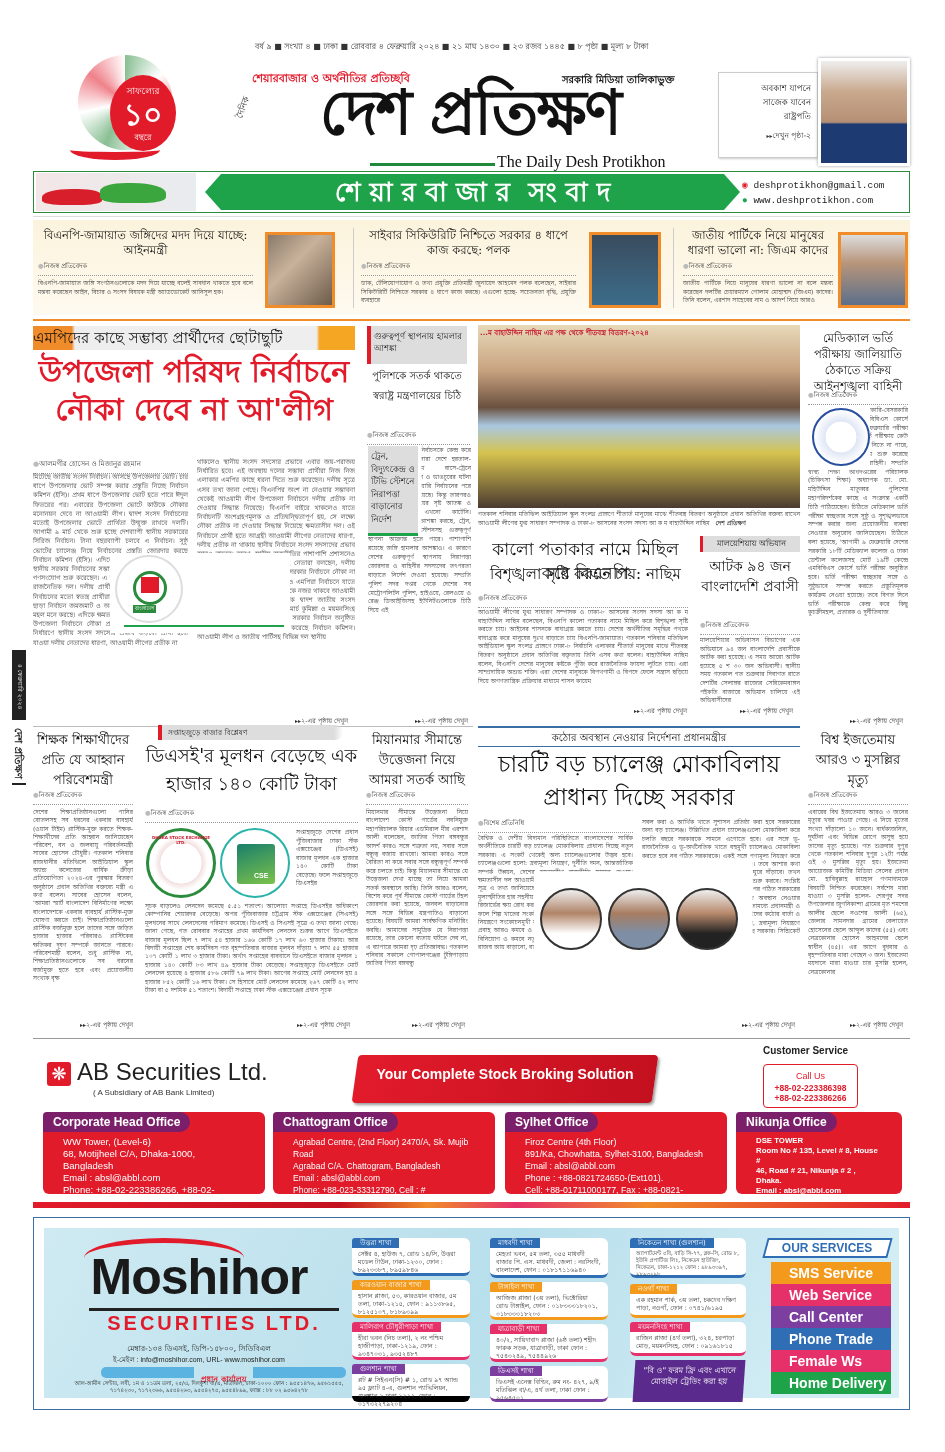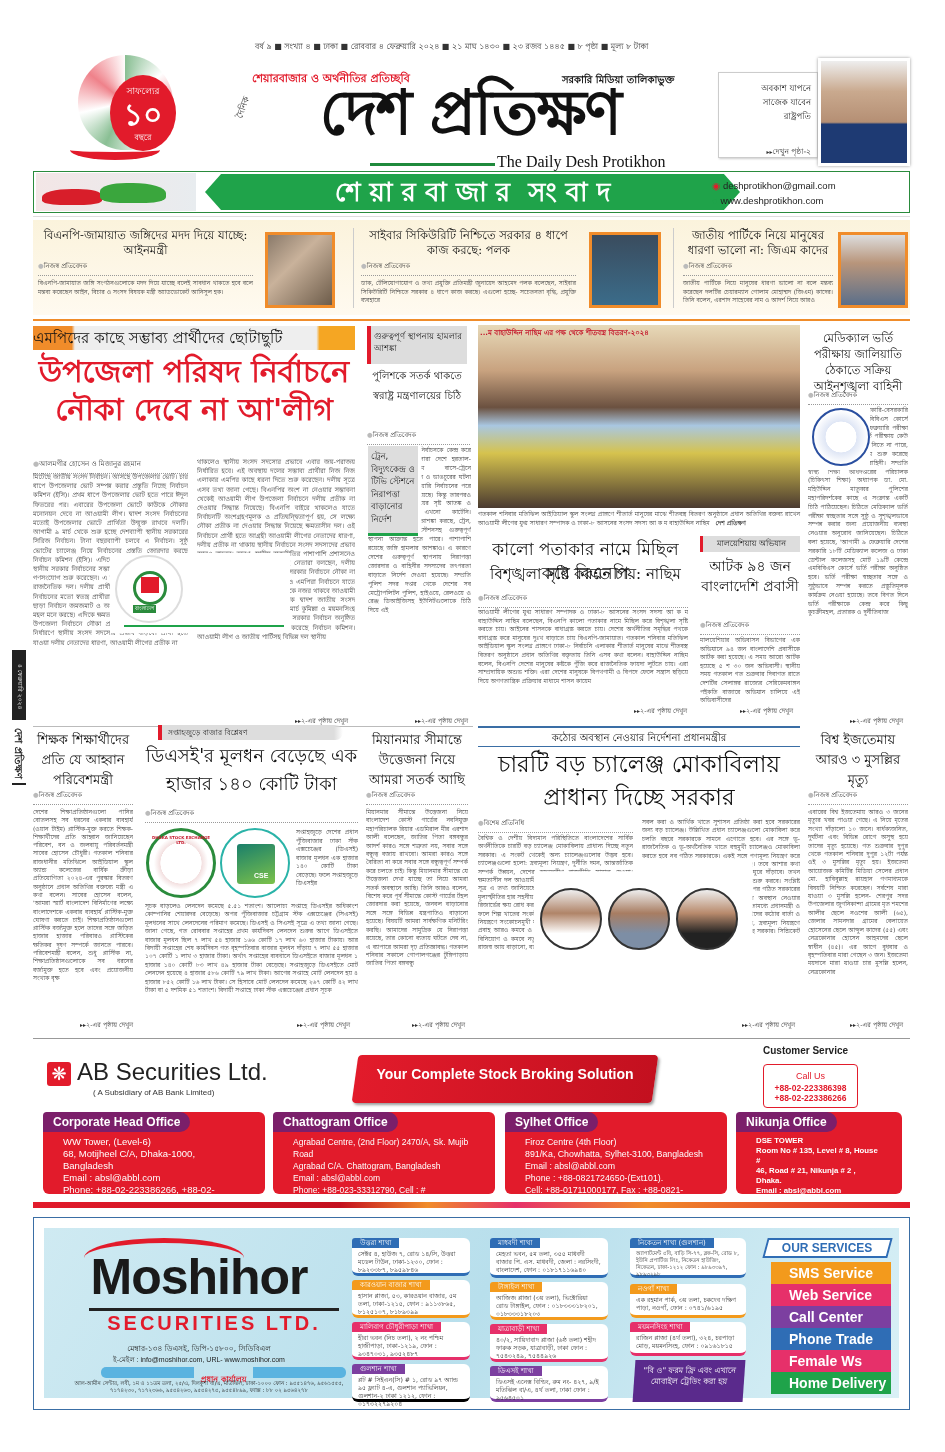--- a/index.html
+++ b/index.html
@@ -40,33 +40,33 @@
   <div class="abs" style="left:562px;top:72px;font-size:10px;color:#111;font-weight:bold">সরকারি মিডিয়া তালিকাভুক্ত</div>
   <div class="abs" style="left:232px;top:100px;font-size:9px;transform:rotate(-70deg);color:#333">দৈনিক</div>
   <div class="abs hl" style="left:240px;top:70px;width:460px;font-size:62px;font-weight:bold;line-height:86px;letter-spacing:-2px">দেশ প্রতিক্ষণ</div>
   <div class="abs" style="left:370px;top:163px;width:125px;height:3px;background:#1f8a3c"></div>
   <div class="abs" style="left:497px;top:153px;font-family:'Liberation Serif',serif;font-size:16px;color:#111">The Daily Desh Protikhon</div>
 
   <div class="abs" style="left:718px;top:72px;width:100px;height:86px;border:1px solid #ccc;box-shadow:1px 1px 2px #ccc;font-size:8.5px;text-align:right;padding:8px 6px;line-height:14px">
     <div>অবকাশ যাপনে</div>
     <div>সাজেক যাবেন</div>
     <div>রাষ্ট্রপতি</div>
-    <div class="more" style="margin-top:22px;font-size:7.5px">দেখুন পৃষ্ঠা-২</div>
+    <div class="more" style="margin-top:6px;font-size:7.5px">দেখুন পৃষ্ঠা-২</div>
   </div>
   <div class="abs photo" style="left:818px;top:58px;width:92px;height:108px;border:3px solid #fff;box-shadow:0 0 3px #999;background:linear-gradient(180deg,#eee 0%,#c9a98e 30%,#b58f74 60%,#1e3a73 62%,#1e3a73 100%)"></div>
 
   <div class="abs" style="left:33px;top:171px;width:877px;height:42px;border:1px solid #2a8b3c"></div>
   <div class="abs" style="left:36px;top:173px;width:160px;height:38px;background:linear-gradient(90deg,#f3e6e6,#e8ecef)">
     <div style="position:absolute;left:6px;top:16px;width:60px;height:16px;background:#d81e2a;border-radius:50% 40% 30% 30%"></div>
     <div style="position:absolute;left:64px;top:10px;width:66px;height:20px;background:#3aa63d;border-radius:40% 50% 30% 30%"></div>
   </div>
   <div class="abs" style="left:205px;top:174px;width:535px;height:36px;background:#1fa34a;clip-path:polygon(3% 0,97% 0,100% 50%,97% 100%,3% 100%,0 50%)">
     <div style="color:#fff;font-size:26px;font-weight:bold;text-align:center;line-height:36px;white-space:pre">শে য়া র বা জা র  সং বা দ</div>
   </div>
-  <div class="abs" style="left:712px;top:178px;font-family:Liberation Sans, sans-serif;font-size:9.5px;line-height:15px">
+  <div class="abs" style="left:742px;top:178px;font-family:Liberation Mono, monospace;font-size:9.5px;line-height:15px">
     <div><span style="color:#e21b2b">◉</span> <span>deshprotikhon@gmail.com</span></div>
     <div><span style="color:#1fa34a">●</span> <span>www.deshprotikhon.com</span></div>
   </div>
 </header>
 
 <section class="abs" style="left:33px;top:220px;width:877px;height:95px;background:linear-gradient(180deg,#fbf3dc,#fffaf0)">
   <div class="abs" style="left:0;top:-4px;width:877px;border-top:1px solid #ddd"></div>
   <article class="abs" style="left:5px;top:8px;width:215px">
     <div class="hl" style="font-size:11.5px;line-height:15px">বিএনপি-জামায়াত জঙ্গিদের মদদ দিয়ে যাচ্ছে: আইনমন্ত্রী</div>
     <div class="byline" style="font-size:6.5px;margin-top:3px">নিজস্ব প্রতিবেদক</div>
@@ -288,21 +288,21 @@
   <div style="position:absolute;left:20px;top:125px;width:290px;text-align:center;font-size:7.5px;color:#222">মেম্বার-১৩৪ ডিএসই, ডিপি-১৫৮০০, সিডিবিএল</div>
   <div style="position:absolute;left:20px;top:136px;width:290px;text-align:center;font-family:'Liberation Sans',sans-serif;font-size:7px;color:#222">ই-মেইল : info@moshihor.com, URL- www.moshihor.com</div>
   <div style="position:absolute;left:67px;top:149px;width:245px;height:11px;background:linear-gradient(90deg,#5ab3e0,#5ab3e0 38%,transparent 38%,transparent 62%,#5ab3e0 62%);border-radius:5px;text-align:center">
     <span style="color:#e21b2b;font-size:8px;font-weight:bold;line-height:11px">প্রধান কার্যালয়</span>
   </div>
   <div style="position:absolute;left:35px;top:162px;width:280px;text-align:center;font-size:5.4px;line-height:7px;color:#222">আল-আমীন সেন্টার, লবী, ১ম ও ১১তম তলা, ২৫/এ, দিলকুশা বা/এ, মতিঝিল, ঢাকা-১০০০ ফোন : ৯৫৫১৪৭৬, ৯৫৬১৫৫৫, ৭১৭৪২৩০, ৭১৭২৩৬৬, ৯৫৫৪২৬৩, ৯৫৫৪২৭৫, ৯৫৫৪৮৯৯, ফ্যাক্স : ৮৮ ০২ ৯৫৬৪২৭৮</div>
 
   <div class="branch" style="left:318px;top:20px;width:118px;height:38px;border-bottom:3px solid #2f6db5"><div class="bh" style="background:#2f6db5">উত্তরা শাখা</div><div>সেক্টর ৪, হাউজ ৭, রোড ১৪/সি, উত্তরা মডেল টাউন, ঢাকা-১২৩০, ফোন : ৮৯২৩৩৮৭, ৮৯৫৯৮৪৬</div></div>
   <div class="branch" style="left:318px;top:62px;width:118px;height:38px;border-bottom:3px solid #f39a1c"><div class="bh" style="background:#f39a1c">কারওয়ান বাজার শাখা</div><div>হাসান প্লাজা, ৫৩, কারওয়ান বাজার, ৫ম তলা, ঢাকা-১২১৫, ফোন : ৯১১৩৮৬৫, ৮১২৫১০৭, ৮১৮৯৩৯৯</div></div>
   <div class="branch" style="left:318px;top:104px;width:118px;height:38px;border-bottom:3px solid #e6306a"><div class="bh" style="background:#e6306a">মালিবাগ চৌধুরীপাড়া শাখা</div><div>হীরা ভবন (নিচ তলা), ২ নং পশ্চিম হাজীপাড়া, ঢাকা-১২১৯, ফোন : ৯৩৪৭০৩১, ৯৩৫২৪৮৭</div></div>
-  <div class="branch" style="left:318px;top:146px;width:118px;height:38px;border-bottom:3px solid #000000"><div class="bh" style="background:#7c3fa0">গুলশান শাখা</div><div>প্লট # সিইএন(সি) # ১, রোড ৯৭ অ্যান্ড ৯৫ ফ্ল্যাট ৪-এ, গুলশান প্যাভিলিয়ন, গুলশান-২ ঢাকা ১২১২, ফোন : ০১৭৩২২৭৯২০৪</div></div>
+  <div class="branch" style="left:318px;top:146px;width:118px;height:38px;border-bottom:6px solid #000000"><div class="bh" style="background:#7c3fa0">গুলশান শাখা</div><div>প্লট # সিইএন(সি) # ১, রোড ৯৭ অ্যান্ড ৯৫ ফ্ল্যাট ৪-এ, গুলশান প্যাভিলিয়ন, গুলশান-২ ঢাকা ১২১২, ফোন : ০১৭৩২২৭৯২০৪</div></div>
 
   <div class="branch" style="left:456px;top:20px;width:118px;height:40px;border-bottom:3px solid #2f6db5"><div class="bh" style="background:#2f6db5">মাধবদী শাখা</div><div>মেহতা ভবন, ৫ম তলা, ৩৫৫ মাধবদী বাজার পি. এস. মাধবদী, জেলা : নরসিংদী, বাংলাদেশ, ফোন : ০১৮১৭১১৬৯৪০</div></div>
   <div class="branch" style="left:456px;top:64px;width:118px;height:38px;border-bottom:3px solid #f39a1c"><div class="bh" style="background:#f39a1c">টাঙ্গাইল শাখা</div><div>আজিজ প্লাজা (৩য় তলা), ভিক্টোরিয়া রোড টাঙ্গাইল, ফোন : ০১৮৩৩৩১৮২০১, ০১৮৩৩৩১৮২০৩</div></div>
   <div class="branch" style="left:456px;top:106px;width:118px;height:38px;border-bottom:3px solid #e6306a"><div class="bh" style="background:#e6306a">যাত্রাবাড়ী শাখা</div><div>৪০/২, সায়িদাবাদ প্লাজা (৬ষ্ঠ তলা) শহীদ ফারুক সড়ক, যাত্রাবাড়ী, ঢাকা ফোন : ৭৫৪৩২৪৯, ৭৫৪৪৯২৬</div></div>
   <div class="branch" style="left:456px;top:148px;width:118px;height:36px;border-bottom:3px solid #7c3fa0"><div class="bh" style="background:#7c3fa0">ডিএসই শাখা</div><div>ডিএসই এনেক্স বিল্ডিং, রুম নং- ৪২৭, ৯/ই মতিঝিল বা/এ, ৪র্থ তলা, ঢাকা ফোন : ৯৫৬৪৫০১</div></div>
 
   <div class="branch" style="left:596px;top:20px;width:116px;height:40px;border-bottom:3px solid #2f6db5"><div class="bh" style="background:#2f6db5">নিকেতন শাখা (গুলশান)</div><div style="font-size:5.4px;line-height:7px">অ্যাপার্টমেন্ট ৫বি, বাড়ি সি-৭৭, ব্লক-সি, রোড ৮, ইউনি প্রপার্টিজ লিঃ, নিকেতন হাউজিং, নিকেতন, ঢাকা-১২১২ ফোন : ৯৮৯৩৩৯৭, ৯৮৯৩২৯৮</div></div>
   <div class="branch" style="left:596px;top:66px;width:116px;height:34px;border-bottom:3px solid #f39a1c"><div class="bh" style="background:#f39a1c">নওগাঁ শাখা</div><div>এক রহমান পার্ক, ৩য় তলা, চকদেব দক্ষিণ পাড়া, নওগাঁ, ফোন : ০৭৪১/৬১৯৫</div></div>
   <div class="branch" style="left:596px;top:104px;width:116px;height:34px;border-bottom:3px solid #e6306a"><div class="bh" style="background:#e6306a">ময়মনসিংহ শাখা</div><div>রাজিন প্লাজা (৪র্থ তলা), ৩২৪, চরপাড়া মোড়, ময়মনসিংহ, ফোন : ০৯১৬১৮১৫</div></div>
   <div style="position:absolute;left:600px;top:142px;width:110px;height:42px;background:#5a2a8c;transform:skew(-4deg);color:#fff;font-size:8px;text-align:center;padding:5px;line-height:11px">

